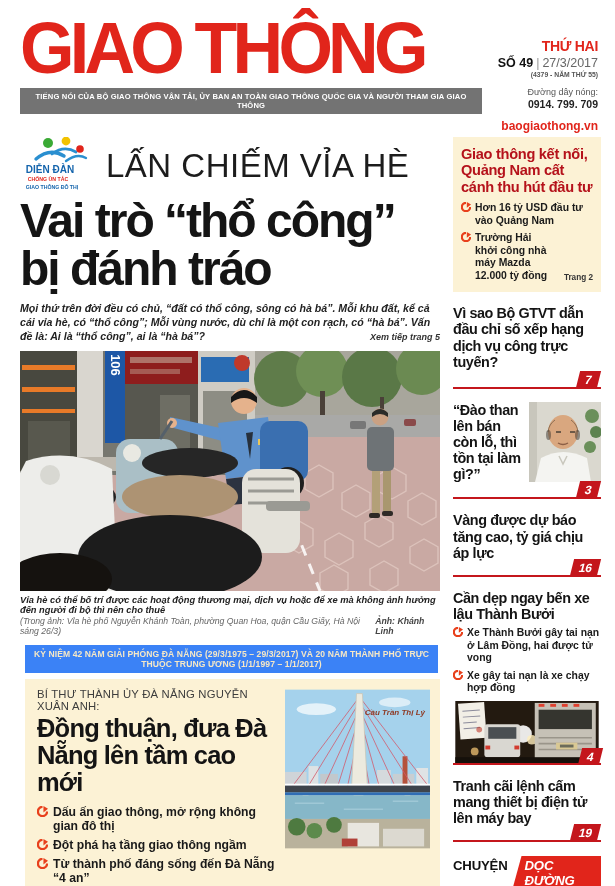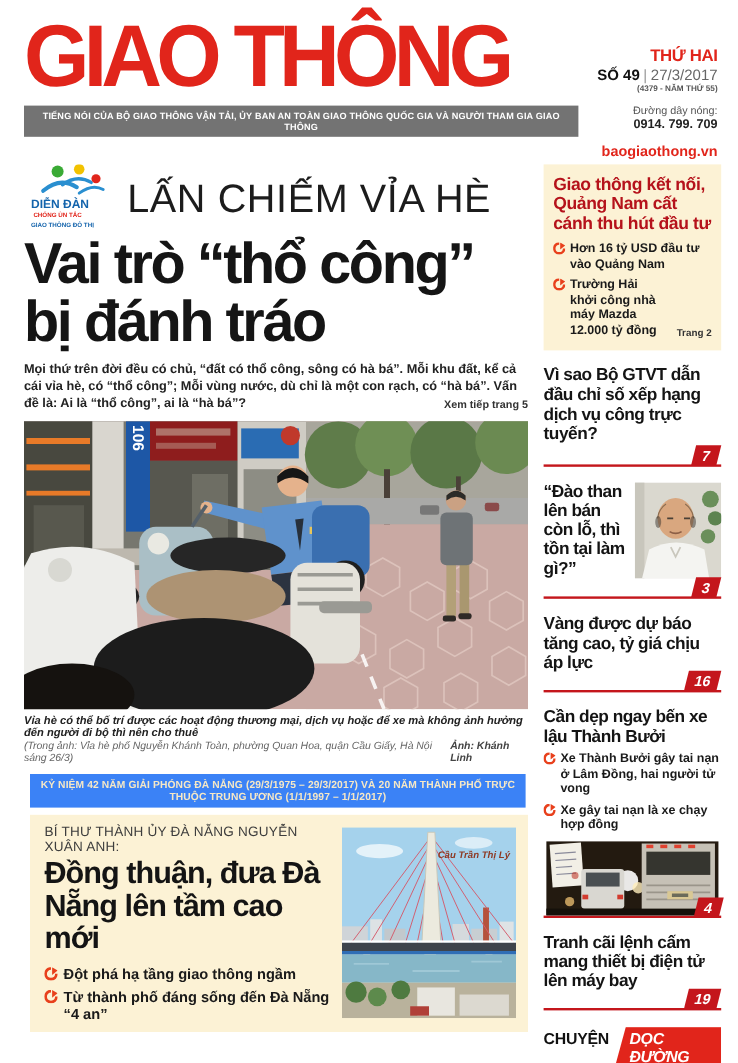--- a/index.html
+++ b/index.html
@@ -24,21 +24,21 @@
   
   .main { display:flex; gap:13px; padding:4px 17px 0 20px; }
   .left-col { width:420px; }
   .sidebar { width:148px; }
 
   
   .kicker-row { display:flex; align-items:center; gap:6px; }
   .forum-logo { width:80px; height:58px; flex:none; }
   .lead-kicker { font-size:33px; font-weight:normal; color:#1c1c1c; letter-spacing:0.5px; white-space:nowrap; }
   .lead-headline { font-size:48px; font-weight:bold; letter-spacing:-2px; line-height:1.0; color:#151515; margin-top:2px; }
-  .standfirst { margin-top:9px; font-size:10.6px; font-weight:bold; line-height:1.32; color:#222; }
+  .standfirst { margin-top:9px; font-size:10.6px; font-weight:bold; line-height:1.32; color:#222;font-style:italic; }
   .standfirst .cont { float:right; font-size:9px; color:#333; margin-top:2px; }
 
   .main-photo { margin-top:7px; width:420px; height:240px; display:block; }
   .caption1 { margin-top:4px; font-size:9.3px; font-weight:bold; font-style:italic; color:#222; }
   .caption2 { display:flex; justify-content:space-between; font-size:8.7px; font-style:italic; color:#666; margin-top:1px; }
   .caption2 .credit { color:#444; font-weight:bold; }
 
   .banner { margin:9px 2px 0 5px; background:#3b82f6; color:#f6e8c6; font-size:8.55px; font-weight:bold; text-align:center; padding:4px 1px; letter-spacing:0.1px; }
 
   
@@ -205,20 +205,27 @@
         <span>(Trong ảnh: Vỉa hè phố Nguyễn Khánh Toàn, phường Quan Hoa, quận Cầu Giấy, Hà Nội sáng 26/3)</span>
         <span class="credit">Ảnh: Khánh Linh</span>
       </div>
 
       <div class="banner">KỶ NIỆM 42 NĂM GIẢI PHÓNG ĐÀ NẴNG (29/3/1975 – 29/3/2017) VÀ 20 NĂM THÀNH PHỐ TRỰC THUỘC TRUNG ƯƠNG (1/1/1997 – 1/1/2017)</div>
 
       <div class="danang-box">
         <div class="danang-left">
           <div class="danang-kicker">BÍ THƯ THÀNH ỦY ĐÀ NẴNG NGUYỄN XUÂN ANH:</div>
           <h2 class="danang-headline">Đồng thuận, đưa Đà Nẵng lên tầm cao mới</h2>
+          <div class="bullet-row">
+            <svg class="arrow-ico" viewBox="0 0 12 12">
+                <path d="M6 1 A5 5 0 1 0 11 6" fill="none" stroke="#e8401c" stroke-width="2.6"></path>
+                <polygon points="7,0 12,3 7,7" fill="#e8401c"></polygon>
+              </svg>
+            <span>Dấu ấn giao thông, mở rộng không gian đô thị</span>
+          </div>
           <div class="bullet-row">
             <svg class="arrow-ico" viewBox="0 0 12 12">
                 <path d="M6 1 A5 5 0 1 0 11 6" fill="none" stroke="#e8401c" stroke-width="2.6"></path>
                 <polygon points="7,0 12,3 7,7" fill="#e8401c"></polygon>
               </svg>
             <span>Đột phá hạ tầng giao thông ngầm</span>
           </div>
           <div class="bullet-row">
             <svg class="arrow-ico" viewBox="0 0 12 12">
                 <path d="M6 1 A5 5 0 1 0 11 6" fill="none" stroke="#e8401c" stroke-width="2.6"></path>
@@ -338,21 +345,21 @@
         </div>
       </div>
 
       <div class="teaser">
         <h3>Cần dẹp ngay bến xe lậu Thành Bưởi</h3>
         <div class="s-bullet">
           <svg class="arrow-ico" viewBox="0 0 12 12">
               <path d="M6 1 A5 5 0 1 0 11 6" fill="none" stroke="#e8401c" stroke-width="2.6"></path>
               <polygon points="7,0 12,3 7,7" fill="#e8401c"></polygon>
             </svg>
-          <span>Xe Thành Bưởi gây tai nạn ở Lâm Đồng, hai người tử vong</span>
+          <span>Xe Thành Bưởi gây tai nạn ở Lâm Đồng, hai được tử vong</span>
         </div>
         <div class="s-bullet">
           <svg class="arrow-ico" viewBox="0 0 12 12">
               <path d="M6 1 A5 5 0 1 0 11 6" fill="none" stroke="#e8401c" stroke-width="2.6"></path>
               <polygon points="7,0 12,3 7,7" fill="#e8401c"></polygon>
             </svg>
           <span>Xe gây tai nạn là xe chạy hợp đồng</span>
         </div>
         <div class="tb-photo">
           <svg viewBox="0 0 148 64">

